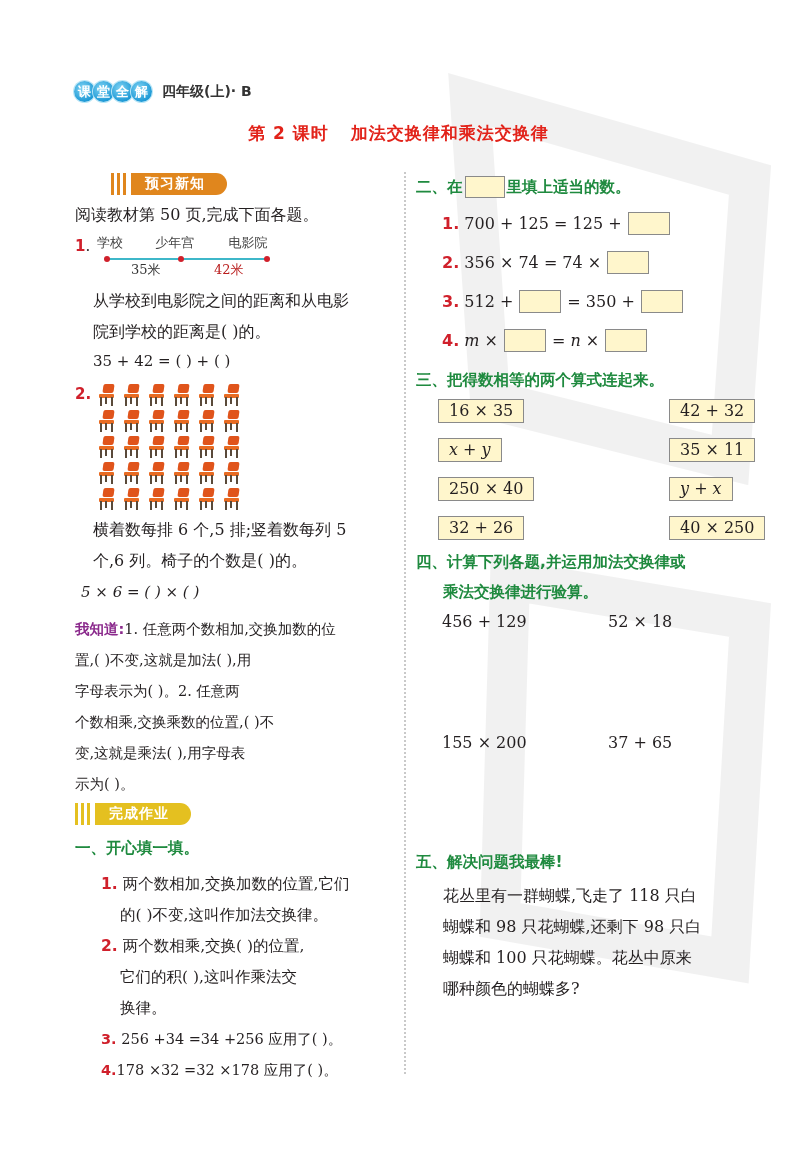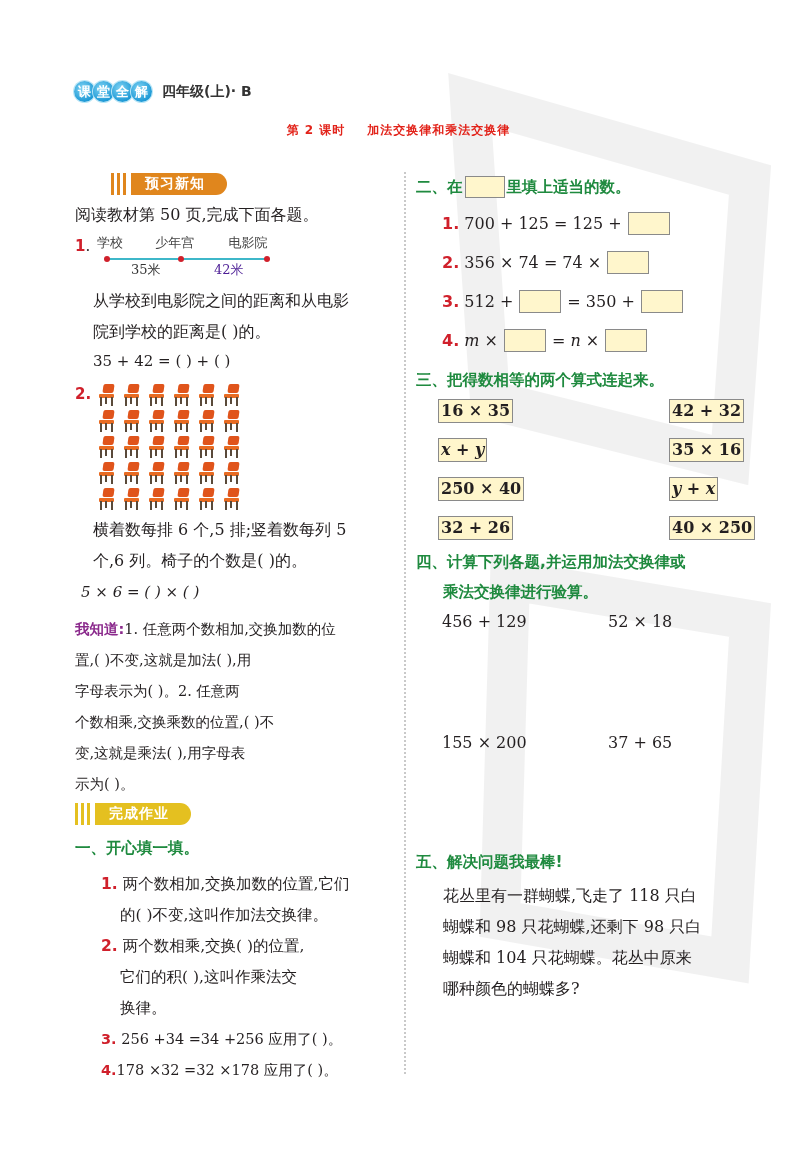--- a/index.html
+++ b/index.html
@@ -6,21 +6,21 @@
   html, body { width: 809px; height: 1153px; background: #ffffff; overflow: hidden; }
   body { position: relative; font-family: "DejaVu Serif", "Liberation Serif", serif; color: #231f20; }
   .abs { position: absolute; }
 
   
   .brand { left: 74px; top: 81px; display: flex; align-items: center; gap: 6px; }
   .bubbles { display: flex; gap: 0; }
   .bubble { width: 21px; height: 21px; border-radius: 50%; background: radial-gradient(circle at 40% 35%, #7fd3f3, #1f9ad6 70%); color: #fff; font-family: "DejaVu Sans", sans-serif; font-size: 13px; font-weight: bold; display: flex; align-items: center; justify-content: center; margin-right: -2px; box-shadow: 0 0 0 1px #b9e6f7; }
   .grade { font-family: "DejaVu Sans", sans-serif; font-size: 14px; font-weight: bold; color: #333; margin-left: 6px; }
 
-  .lesson-title { left: 0; width: 797px; top: 122px; text-align: center; font-family: "DejaVu Sans", sans-serif; font-weight: bold; font-size: 12px; color: #e2231a; letter-spacing: 1px; }
+  .lesson-title { left: 0; width: 797px; top: 122px; text-align: center; font-family: "DejaVu Sans", sans-serif; font-weight: bold; font-size: 17px; color: #e2231a; letter-spacing: 1px; }
   .lesson-title .gap { display: inline-block; width: 22px; }
 
   
   .banner { display: flex; align-items: center; height: 22px; }
   .banner .bars { display: flex; gap: 3px; margin-right: 5px; }
   .banner .bars i { display: block; width: 3px; height: 22px; }
   .banner .pill { height: 22px; padding: 0 22px 0 14px; border-radius: 0 11px 11px 0; color: #fff; font-family: "DejaVu Serif", serif; font-weight: bold; font-size: 14px; display: flex; align-items: center; letter-spacing: 1px; }
   .banner.orange .bars i, .banner.orange .pill { background: #e0861d; }
   .banner.yellow .bars i, .banner.yellow .pill { background: #e4c020; }
 
@@ -33,21 +33,21 @@
 
   
   .chairs { left: 96px; top: 383px; display: grid; grid-template-columns: repeat(6, 25px); grid-auto-rows: 26px; column-gap: 0; row-gap: 0; }
   .chair { width: 22px; height: 24px; position: relative; }
   .chair .back { position: absolute; left: 7px; top: 1px; width: 11px; height: 9px; background: #e0541b; border-radius: 2px; transform: skewX(-8deg); }
   .chair .seat { position: absolute; left: 3px; top: 11px; width: 15px; height: 4px; background: #e86b22; border-radius: 1px; }
   .chair .leg { position: absolute; width: 2px; height: 9px; background: #5a4a3a; top: 14px; }
 
   
   .fbox { display: inline-block; width: 42px; height: 23px; background: #fff6cc; border: 1px solid #8a8a8a; vertical-align: middle; }
-  .ebox { display: inline-block; padding: 0 2px; height: 24px; line-height: 22px; background: #fff6cc; border: 1px solid #8a8a8a; font-size: 16px; white-space: nowrap; font-weight: bold; }
+  .ebox { display: inline-block; padding: 0 10px; height: 24px; line-height: 22px; background: #fff6cc; border: 1px solid #8a8a8a; font-size: 16px; white-space: nowrap; }
   .ital { font-style: italic; }
 
   .divider { left: 404px; top: 172px; height: 902px; border-left: 2px dotted #c9c9c9; }
 
   .pageno { left: 73px; top: 1154px; font-size: 15px; }
 
   .watermark { left: 430px; top: 60px; width: 360px; height: 1000px; pointer-events: none; opacity: 0.05; }
 </style>
 </head>
 <body>
@@ -87,21 +87,21 @@
   <span style="display:inline-block; width:24px;"></span>
   <span>少年宫</span>
   <span style="display:inline-block; width:26px;"></span>
   <span>电影院</span>
 </div>
 <div class="abs dist-line"></div>
 <div class="abs dot" style="left:104px;"></div>
 <div class="abs dot" style="left:178px;"></div>
 <div class="abs dot" style="left:264px;"></div>
 <div class="abs" style="left:131px; top:261px; font-size:13px; color:#333;">35米</div>
-<div class="abs" style="left:214px; top:261px; font-size:13px; color:#4c1d95;">42米</div>
+<div class="abs" style="left:214px; top:261px; font-size:13px; color:#b91c1c;">42米</div>
 
 <div class="abs txt" style="left:93px; top:291px; font-size:16px;">从学校到电影院之间的距离和从电影</div>
 <div class="abs txt" style="left:93px; top:322px; font-size:16px;">院到学校的距离是(        )的。</div>
 <div class="abs txt" style="left:93px; top:351px;">35 + 42 = (          ) + (          )</div>
 
 <div class="abs txt" style="left:75px; top:384px;"><span class="num">2</span><span class="num">.</span></div>
 <div class="abs chairs" id="chairs">
     <div class="chair">
       <div class="back"></div>
       <div class="seat"></div>
@@ -380,31 +380,31 @@
 </div>
 
 <div class="abs green-h" style="left:416px; top:370px;">三、把得数相等的两个算式连起来。</div>
 
 <div class="abs ebox" style="left:438px; top:399px;">16 × 35</div>
 <div class="abs ebox ital" style="left:438px; top:438px;">x + y</div>
 <div class="abs ebox" style="left:438px; top:477px;">250 × 40</div>
 <div class="abs ebox" style="left:438px; top:516px;">32 + 26</div>
 
 <div class="abs ebox" style="left:669px; top:399px;">42 + 32</div>
-<div class="abs ebox" style="left:669px; top:438px;">35 × 16</div>
+<div class="abs ebox" style="left:669px; top:438px;">35 × 11</div>
 <div class="abs ebox ital" style="left:669px; top:477px;">y + x</div>
 <div class="abs ebox" style="left:669px; top:516px;">40 × 250</div>
 
 <div class="abs green-h" style="left:416px; top:552px;">四、计算下列各题,并运用加法交换律或</div>
 <div class="abs green-h" style="left:443px; top:582px;">乘法交换律进行验算。</div>
 
 <div class="abs txt" style="left:442px; top:612px; font-size:16px;">456 + 129</div>
 <div class="abs txt" style="left:608px; top:612px; font-size:16px;">52 × 18</div>
 <div class="abs txt" style="left:442px; top:733px; font-size:16px;">155 × 200</div>
 <div class="abs txt" style="left:608px; top:733px; font-size:16px;">37 + 65</div>
 
 <div class="abs green-h" style="left:416px; top:852px;">五、解决问题我最棒!</div>
 <div class="abs" style="left:443px; top:880px; font-size:16px; line-height:31px; white-space:nowrap;">
   <div>花丛里有一群蝴蝶,飞走了 118 只白</div>
   <div>蝴蝶和 98 只花蝴蝶,还剩下 98 只白</div>
-  <div>蝴蝶和 104 只花蝴蝶。花丛中原来</div>
+  <div>蝴蝶和 100 只花蝴蝶。花丛中原来</div>
   <div>哪种颜色的蝴蝶多?</div>
 </div>
 
 </body></html>

